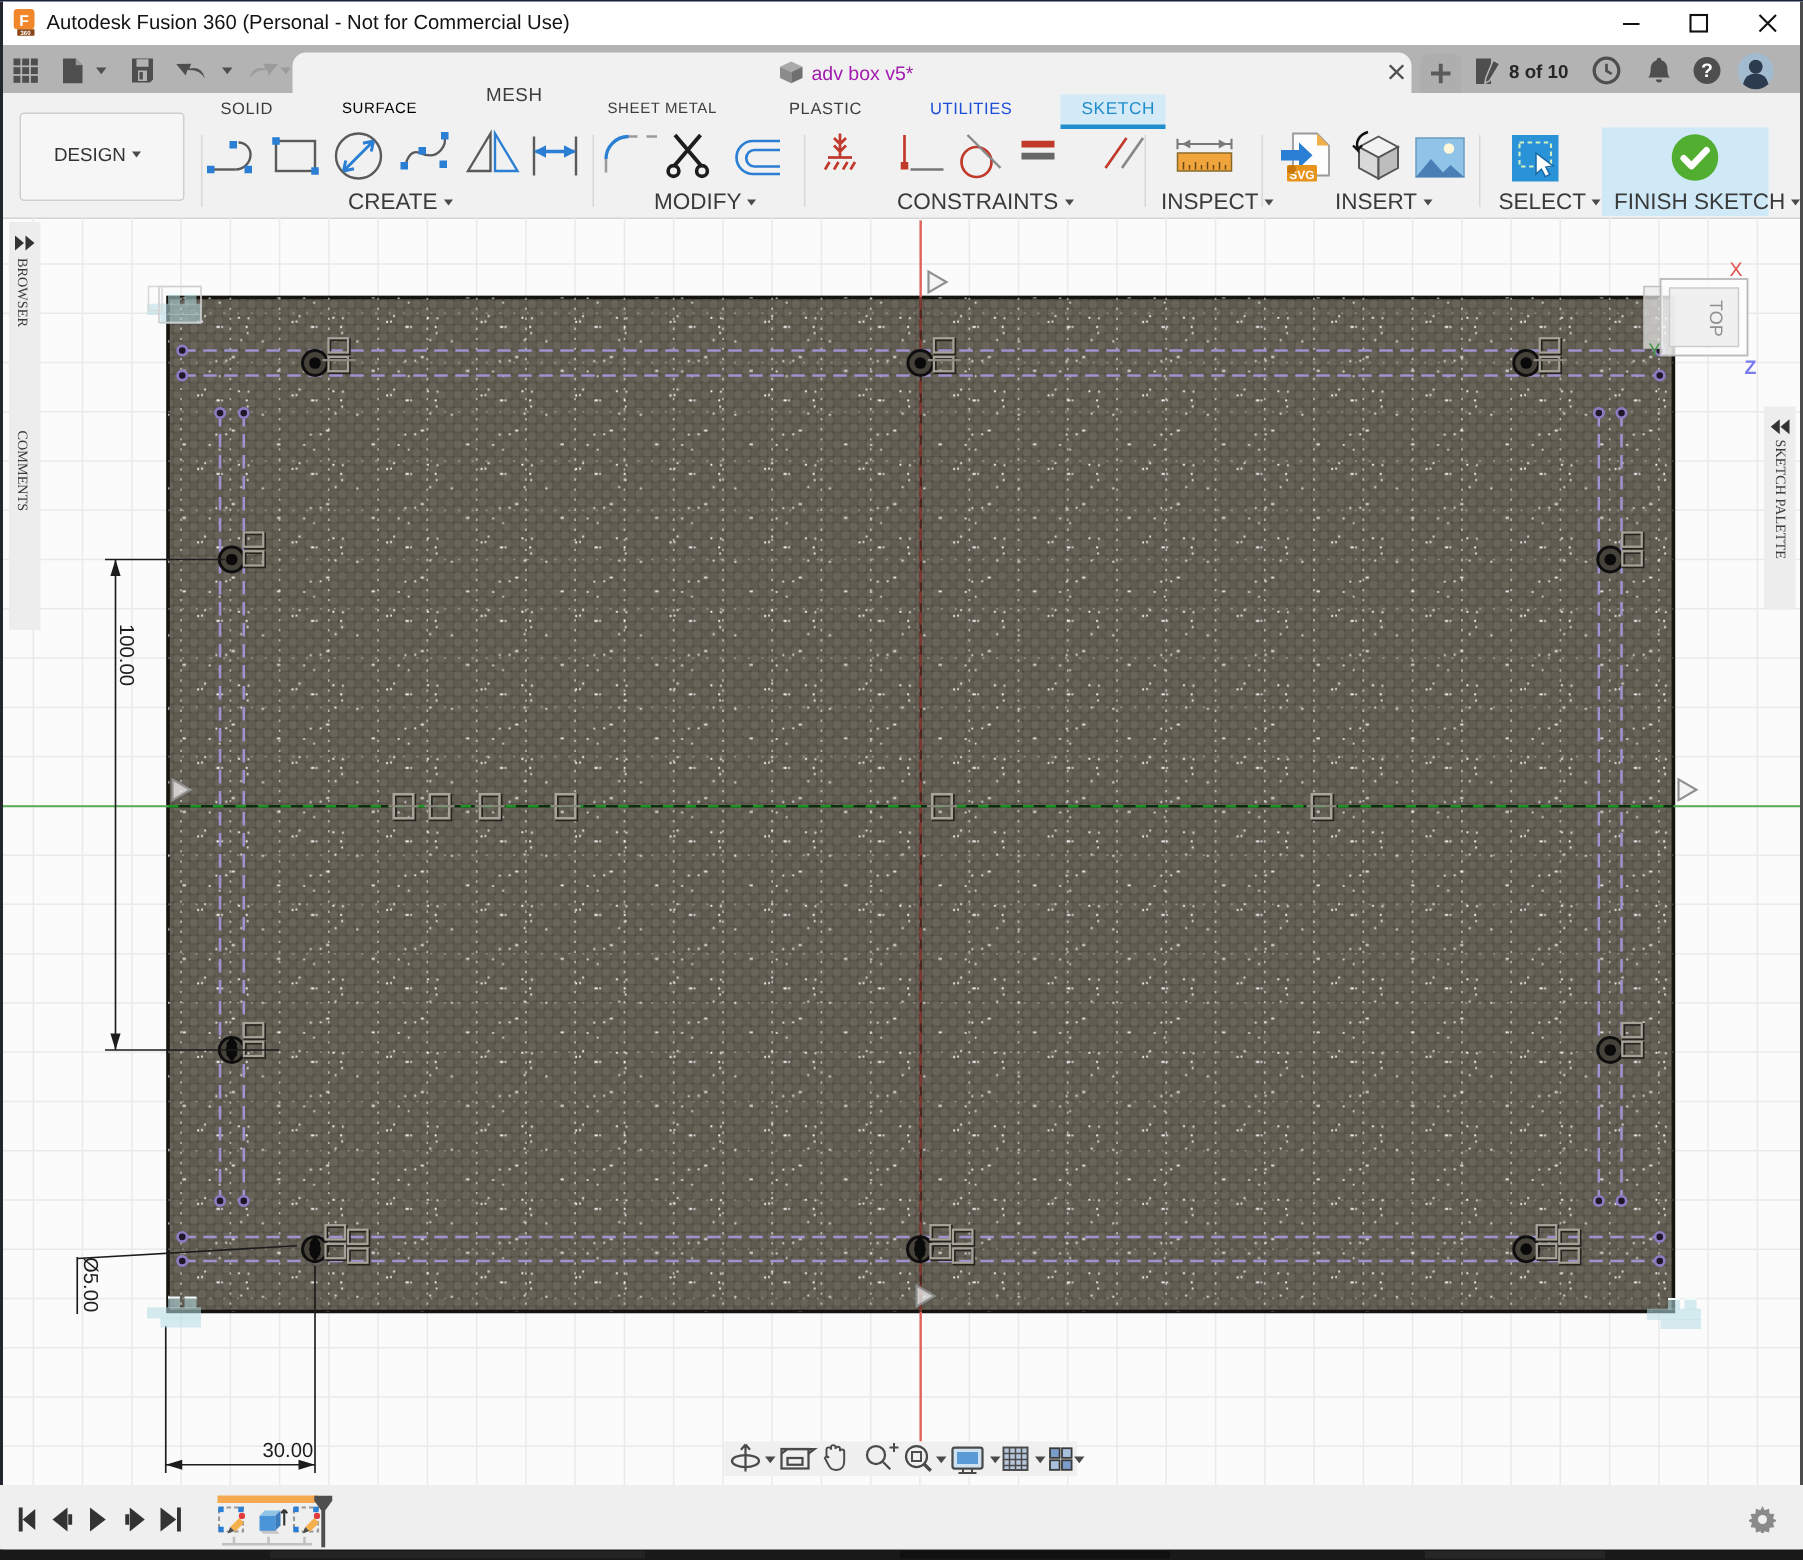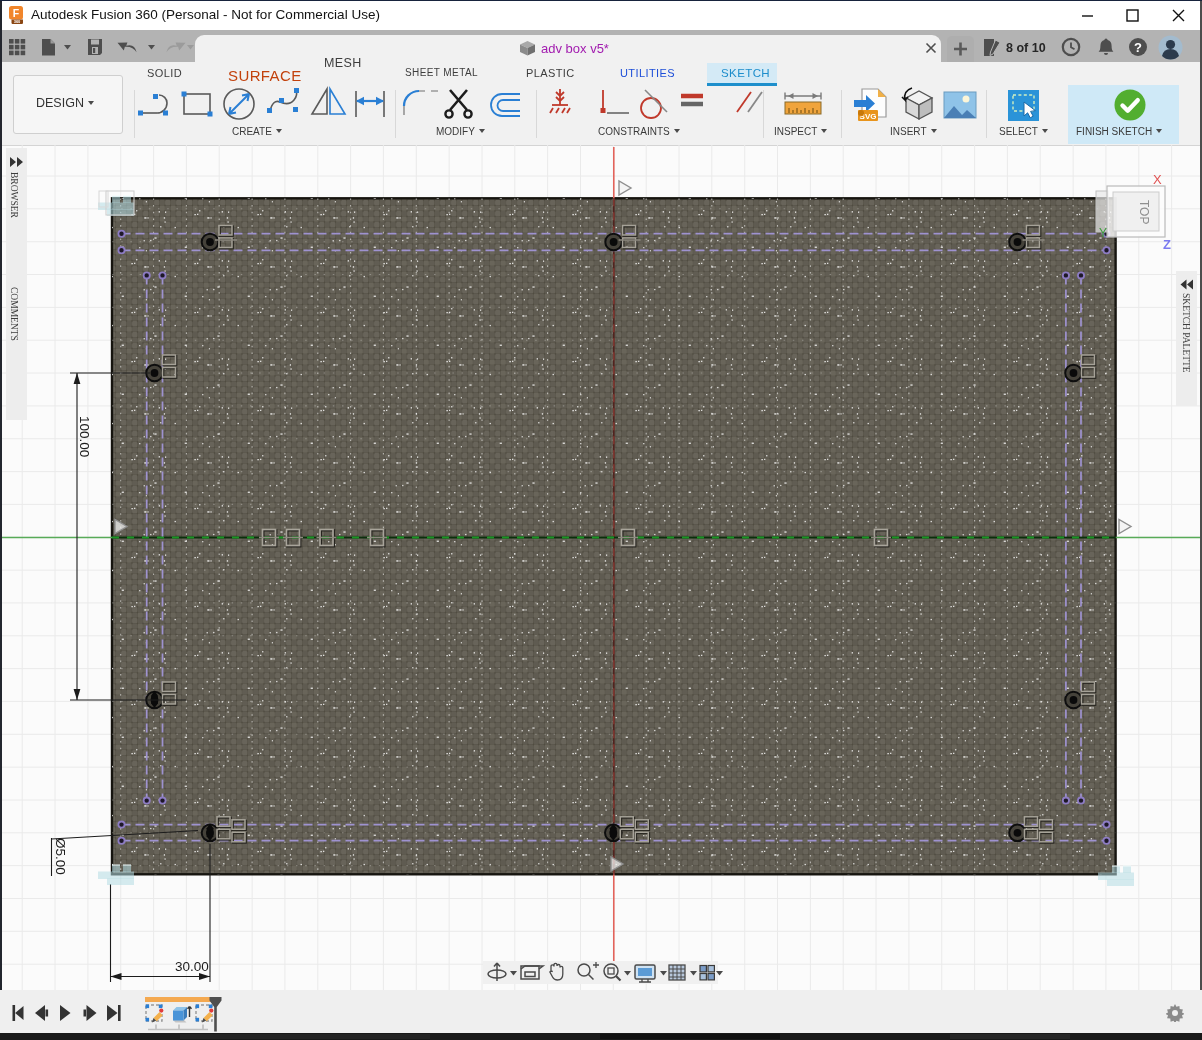--- a/index.html
+++ b/index.html
@@ -1,18 +1,18 @@
 <!DOCTYPE html>
 <html><head><meta charset="utf-8">
 <style>
 html,body{margin:0;padding:0}
 body{width:1202px;height:1040px;overflow:hidden;font-family:"Liberation Sans",sans-serif;background:#fbfbfb;position:relative}
 .abs{position:absolute}
 .vtext{writing-mode:vertical-rl;font-family:"Liberation Serif",serif;font-size:9.5px;color:#3c3c3c;letter-spacing:0px}
-.lab{font-size:10px;color:#3a3a3a;white-space:nowrap}
+.lab{font-size:15px;color:#3a3a3a;white-space:nowrap}
 .caret{display:inline-block;width:0;height:0;border-left:3.5px solid transparent;border-right:3.5px solid transparent;border-top:4.5px solid #4a4a4a;vertical-align:2px;margin-left:4px}
 </style></head>
 <body>
 
 <div class="abs" style="left:0;top:0;width:1202px;height:30px;background:#fff;border-top:1.5px solid #17233d"></div>
 <svg class="abs" style="left:9px;top:6px" width="16" height="18" viewBox="0 0 16 18">
  <rect x="0" y="0" width="14" height="13.5" rx="2.5" fill="#f1862b"></rect>
  <path d="M2.5 13.5 h11.5 v3.6 a0.8 0.8 0 0 1 -0.8 0.8 h-9.9 a0.8 0.8 0 0 1 -0.8 -0.8 z" fill="#8a4613"></path>
  <text x="7" y="11" text-anchor="middle" font-size="10.5" font-weight="bold" fill="#fff" font-family="Liberation Sans">F</text>
  <text x="8" y="17.2" text-anchor="middle" font-size="4" font-weight="bold" fill="#fff" font-family="Liberation Sans">360</text>
@@ -85,21 +85,21 @@
 <svg class="abs" style="left:1158px;top:35px" width="25" height="25" viewBox="0 0 25 25">
  <circle cx="12.5" cy="12.5" r="12" fill="#a3bbce"></circle>
  <circle cx="12.5" cy="9.5" r="4.6" fill="#2c3b4d"></circle>
  <path d="M4 21 q1.5 -7 8.5 -7 q7 0 8.5 7 a12 12 0 0 1 -17 0z" fill="#2c3b4d"></path>
 </svg>
 
 <div class="abs" style="left:0;top:62px;width:1202px;height:83px;background:#f1f1f1;border-bottom:1px solid #d4d4d4"></div>
 <div class="abs" style="left:707px;top:63px;width:70px;height:20px;background:#d4eaf6"></div>
 <div class="abs" style="left:707px;top:82.5px;width:70px;height:3.5px;background:#1e8fcc"></div>
 <div class="abs" style="left:147px;top:67px;font-size:11px;color:#3d3d3d;letter-spacing:0.4px">SOLID</div>
-<div class="abs" style="left:228px;top:67px;font-size:15px;color:#c2410c;letter-spacing:0.4px">SURFACE</div>
+<div class="abs" style="left:228px;top:67px;font-size:10px;color:#000000;letter-spacing:0.4px">SURFACE</div>
 <div class="abs" style="left:324px;top:56px;font-size:12.5px;color:#3d3d3d;letter-spacing:0.4px">MESH</div>
 <div class="abs" style="left:405px;top:67px;font-size:10px;color:#3d3d3d;letter-spacing:0.4px">SHEET METAL</div>
 <div class="abs" style="left:526px;top:67px;font-size:11px;color:#3d3d3d;letter-spacing:0.4px">PLASTIC</div>
 <div class="abs" style="left:620px;top:67px;font-size:11px;color:#1d4ed8;letter-spacing:0.4px">UTILITIES</div>
 <div class="abs" style="left:721px;top:67px;font-size:11.5px;color:#1d8dcb;font-weight:normal;letter-spacing:0.6px;letter-spacing:0.4px">SKETCH</div>
 <div class="abs" style="left:13px;top:75px;width:108px;height:57px;background:#f6f6f6;border:1px solid #cfcfcf;border-radius:3px"></div>
 <div class="abs" style="left:36px;top:96px;font-size:12.5px;color:#333">DESIGN<span class="caret"></span></div>
 <div class="abs" style="left:1068px;top:85px;width:111px;height:59px;background:#cfe9f7"></div>
 <div class="abs" style="left:133.5px;top:90px;width:1px;height:48px;background:#d8d8d8"></div>
 <div class="abs" style="left:395px;top:90px;width:1px;height:48px;background:#d8d8d8"></div>

